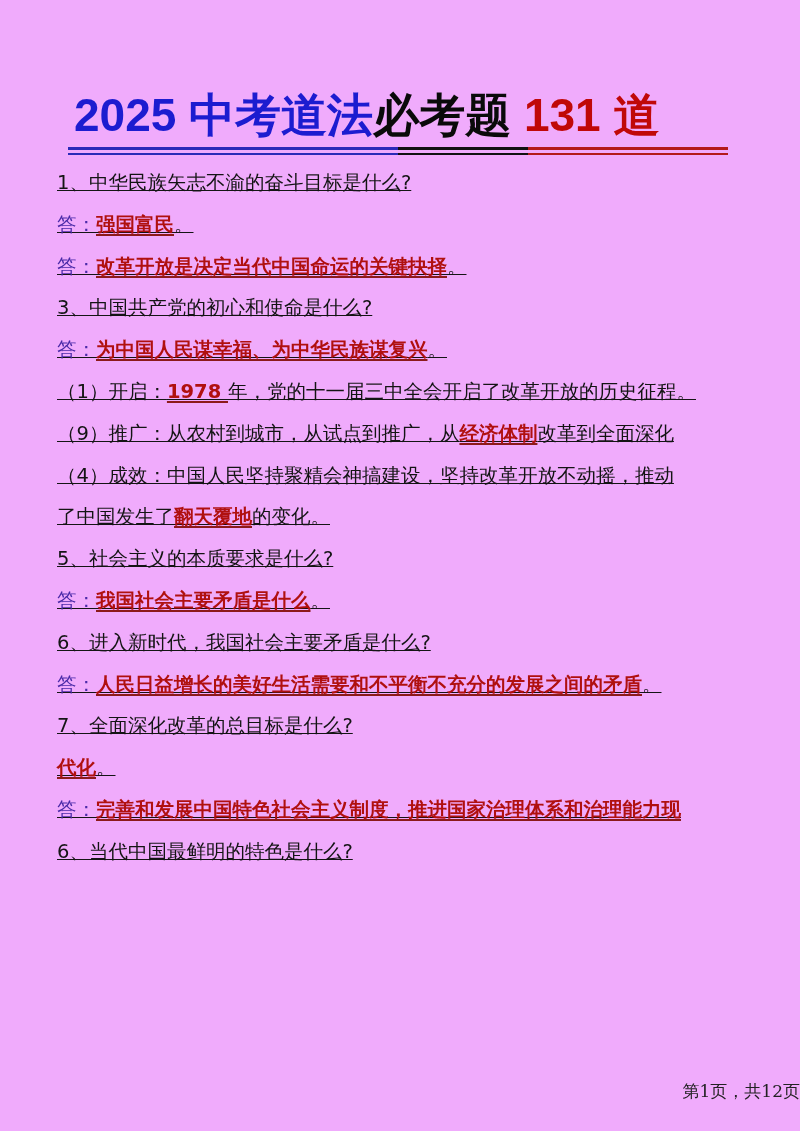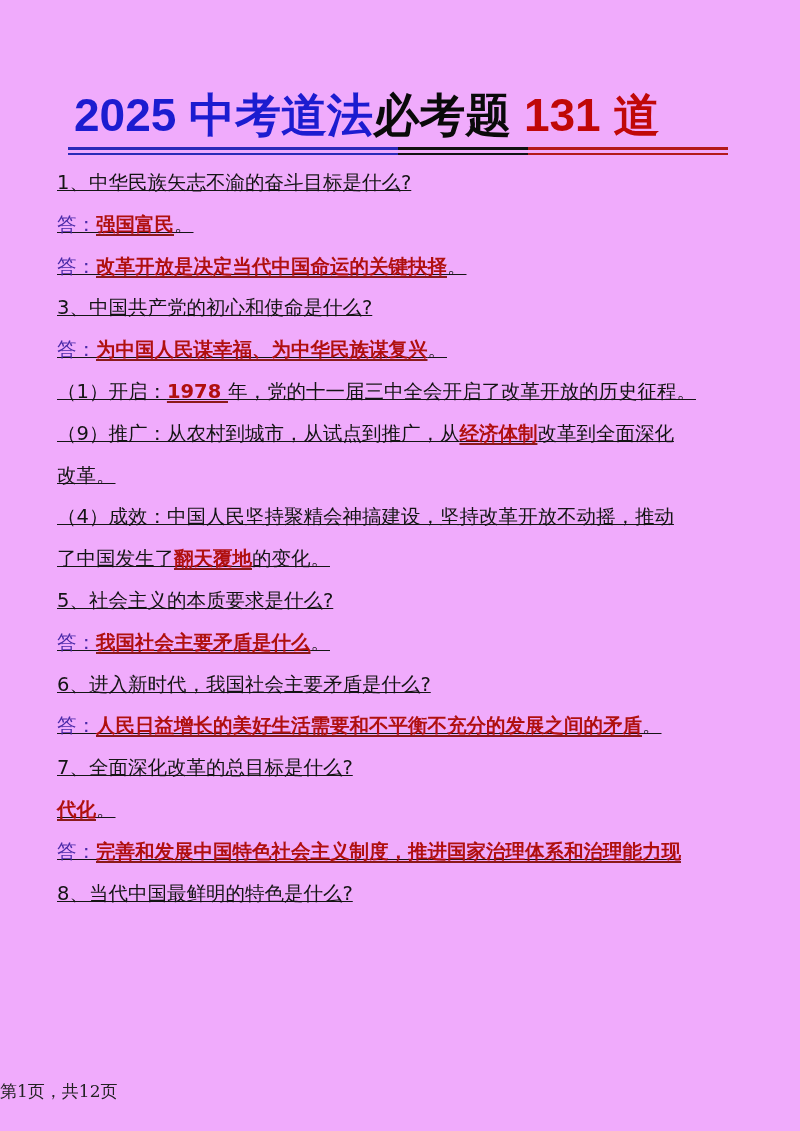--- a/index.html
+++ b/index.html
@@ -91,21 +91,21 @@
     text-decoration: underline;
     text-decoration-color: #8c1a1a;
     text-underline-offset: 3px;
     text-decoration-thickness: 2px;
   }
   .footer {
     position: absolute;
     left: 0;
     width: 800px;
     top: 1080px;
-    text-align: left;
+    text-align: right;
     font-family: "DejaVu Serif", "Liberation Serif", serif;
     font-size: 17px;
     color: #222222;
   }
 </style>
 </head>
 <body>
 
 <div class="page">
 
@@ -123,33 +123,32 @@
     <div class="line">1、中华民族矢志不渝的奋斗目标是什么?</div>
     <div class="line"><span class="ans-label">答：</span><span class="ans">强国富民</span><span>。</span></div>
 
     <div class="line"><span class="ans-label">答：</span><span class="ans">改革开放是决定当代中国命运的关键抉择</span><span>。</span></div>
 
     <div class="line">3、中国共产党的初心和使命是什么?</div>
     <div class="line"><span class="ans-label">答：</span><span class="ans">为中国人民谋幸福、为中华民族谋复兴</span><span>。</span></div>
 
     <div class="line indent"><span>（1）开启：</span><span class="em">1978 </span><span>年，党的十一届三中全会开启了改革开放的历史征程。</span></div>
     <div class="line indent"><span>（9）推广：从农村到城市，从试点到推广，从</span><span class="em">经济体制</span><span>改革到全面深化</span></div>
-    <div class="line">改革。</div>
     <div class="line indent">（4）成效：中国人民坚持聚精会神搞建设，坚持改革开放不动摇，推动</div>
     <div class="line"><span>了中国发生了</span><span class="em">翻天覆地</span><span>的变化。</span></div>
 
     <div class="line">5、社会主义的本质要求是什么?</div>
     <div class="line"><span class="ans-label">答：</span><span class="ans">我国社会主要矛盾是什么</span><span>。</span></div>
 
     <div class="line">6、进入新时代，我国社会主要矛盾是什么?</div>
     <div class="line"><span class="ans-label">答：</span><span class="ans">人民日益增长的美好生活需要和不平衡不充分的发展之间的矛盾</span><span>。</span></div>
 
     <div class="line">7、全面深化改革的总目标是什么?</div>
     <div class="line"><span class="ans">代化</span><span>。</span></div>
     <div class="line"><span class="ans-label">答：</span><span class="ans">完善和发展中国特色社会主义制度，推进国家治理体系和治理能力现</span></div>
 
-    <div class="line">8、当代中国最鲜明的特色是什么?</div>
+    <div class="line">6、当代中国最鲜明的特色是什么?</div>
 
   </div>
 
   <div class="footer">第1页，共12页</div>
 
 </div>
 
 </body></html>

